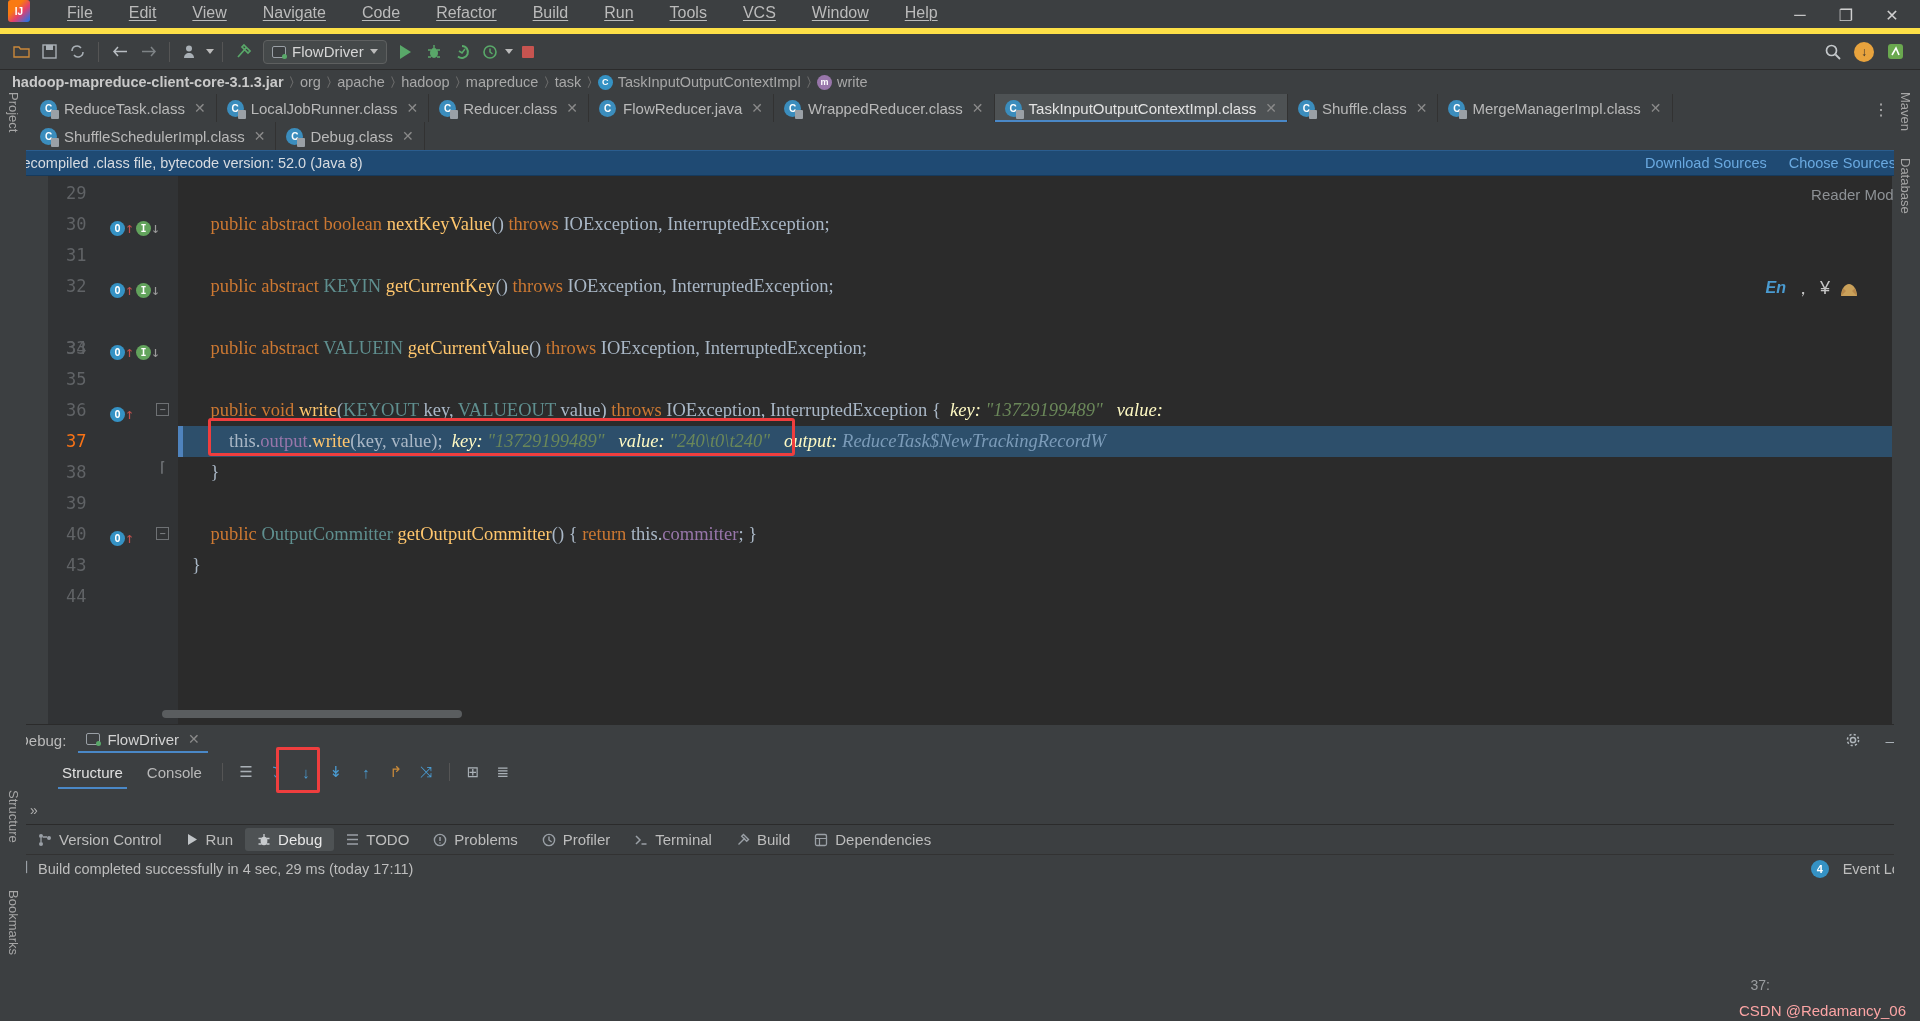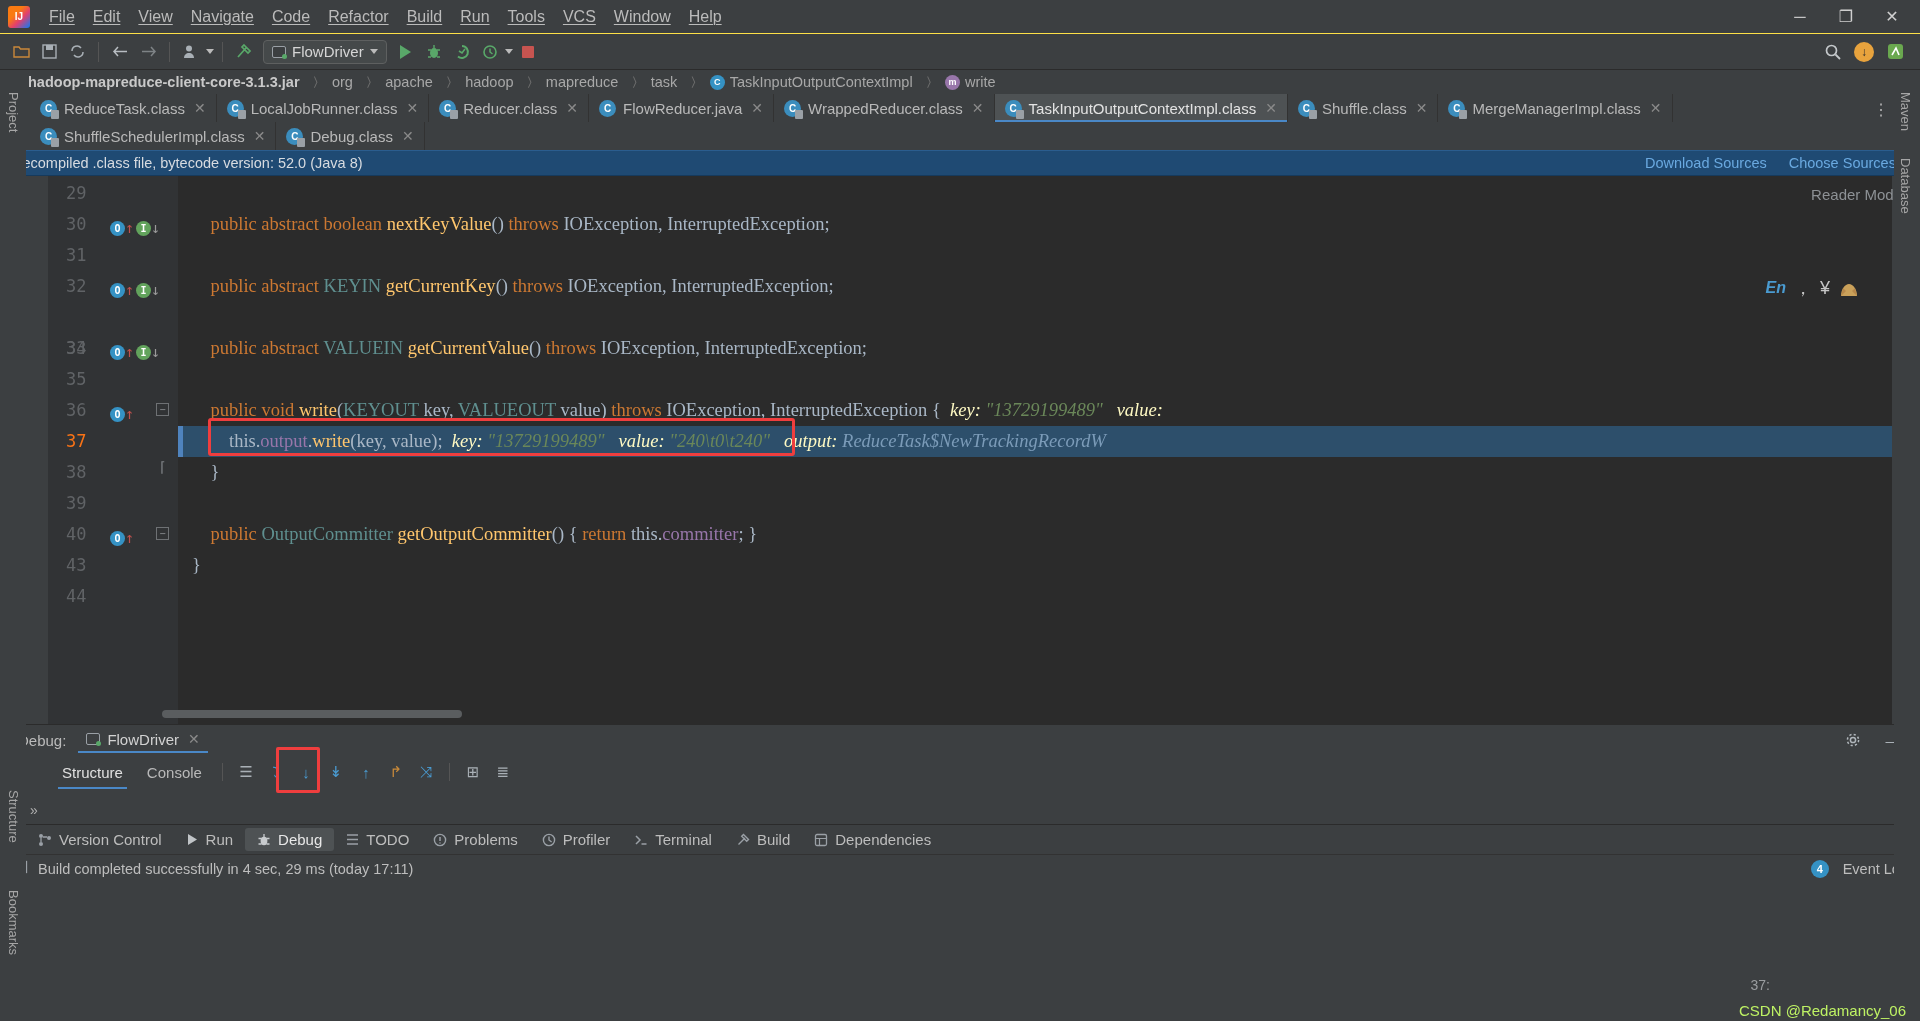--- a/index.html
+++ b/index.html
@@ -7,22 +7,22 @@
     width: 1920px; height: 1021px;
     background: #3c3f41;
     font-family: "Liberation Sans", sans-serif;
     overflow: hidden;
     -webkit-font-smoothing: antialiased;
   }
   body { position: relative; color: #bbbbbb; font-size: 16px; }
 
   
   #titlebar {
-    height: 34px; background: #3c3f41; display: flex; align-items: center;
-    position: relative; border-bottom: 1px solid #fde047;
+    height: 34px; background: #3c3f41; display: flex; 
+    position: relative; border-bottom: 6px solid #fde047; gap: 18px;
   }
   #ij-logo {
     width: 22px; height: 22px; margin: 0 10px 0 8px; border-radius: 3px;
     background: linear-gradient(135deg,#f97a12 0%, #f97a12 35%, #e33f6d 60%, #087cfa 100%);
     position: relative; flex: none;
   }
   #ij-logo::after {
     content: "IJ"; position: absolute; inset: 0; color: #fff; font-size: 10px;
     font-weight: bold; display: flex; align-items: center; justify-content: center;
   }
@@ -61,21 +61,21 @@
            border-top:5px solid #bbb; }
   .tri-green { width:0;height:0;border-left:11px solid #59a869;border-top:7px solid transparent;border-bottom:7px solid transparent;}
   .sq-red { width:12px;height:12px;background:#c75450;border-radius:1px;}
   #toolbar-right { margin-left: auto; display: flex; align-items: center; gap: 8px; padding-right: 4px;}
   .circ { width: 20px; height: 20px; border-radius: 50%; display:flex;align-items:center;justify-content:center;
           font-size: 12px; color: #2b2b2b; font-weight: bold;}
 
   
   #breadcrumb {
     height: 24px; background: #3c3f41; display: flex; align-items: center;
-    padding-left: 28px; font-size: 14.5px; color: #a8a8a8; gap: 8px;
+    padding-left: 12px; font-size: 14.5px; color: #a8a8a8; gap: 0;
   }
   .crumb { padding: 0 6px; white-space: nowrap; display:flex; align-items:center; gap:5px;}
   .crumb.bold { color: #c9c9c9; font-weight: bold; padding-left:0; }
   .crumb-sep { color: #6d6d6d; font-size: 13px; }
   .cls-badge {
     width: 15px;height:15px;border-radius:50%;background:#3592c4;color:#fff;font-size:9px;
     display:flex;align-items:center;justify-content:center; font-weight:bold; flex:none;
   }
   .m-badge { width:15px;height:15px;border-radius:50%;background:#9876aa;color:#fff;font-size:9px;
     display:flex;align-items:center;justify-content:center;font-weight:bold;flex:none;}
@@ -218,21 +218,21 @@
   .tw.active { background:#4e5254; color:#e8e8e8;}
 
   
   #status-bar {
     height: 28px; background: #3c3f41; display:flex; align-items:center;
     padding-left: 14px; gap: 10px; font-size: 14.5px; color:#bdbdbd; border-top:1px solid #323232;
   }
   #status-right { margin-left:auto; display:flex; align-items:center; gap:14px; padding-right: 12px;}
   .evt-badge { width:18px;height:18px;border-radius:50%;background:#3592c4;color:#fff;font-size:11px;
                display:flex;align-items:center;justify-content:center;font-weight:bold;}
-  #watermark { position:absolute; right: 14px; bottom: 2px; color:#bef264; font-size:15px;text-align:center;}
+  #watermark { position:absolute; right: 14px; bottom: 2px; color:#fca5a5; font-size:15px;text-align:center;}
   #caret-pos { position:absolute; right: 150px; bottom: 28px; color:#9a9da0; font-size:14px;}
 
   
   #left-rail {
     position:absolute; left:0; top:88px; bottom:58px; width:26px; background:#3c3f41; z-index:5;
   }
   .rail-label { position:absolute; writing-mode: vertical-rl; font-size:13px; color:#a6a6a6; left:6px;}
   #right-rail {
     position:absolute; right:0; top:88px; bottom:58px; width:26px; background:#3c3f41; z-index:5;
   }

